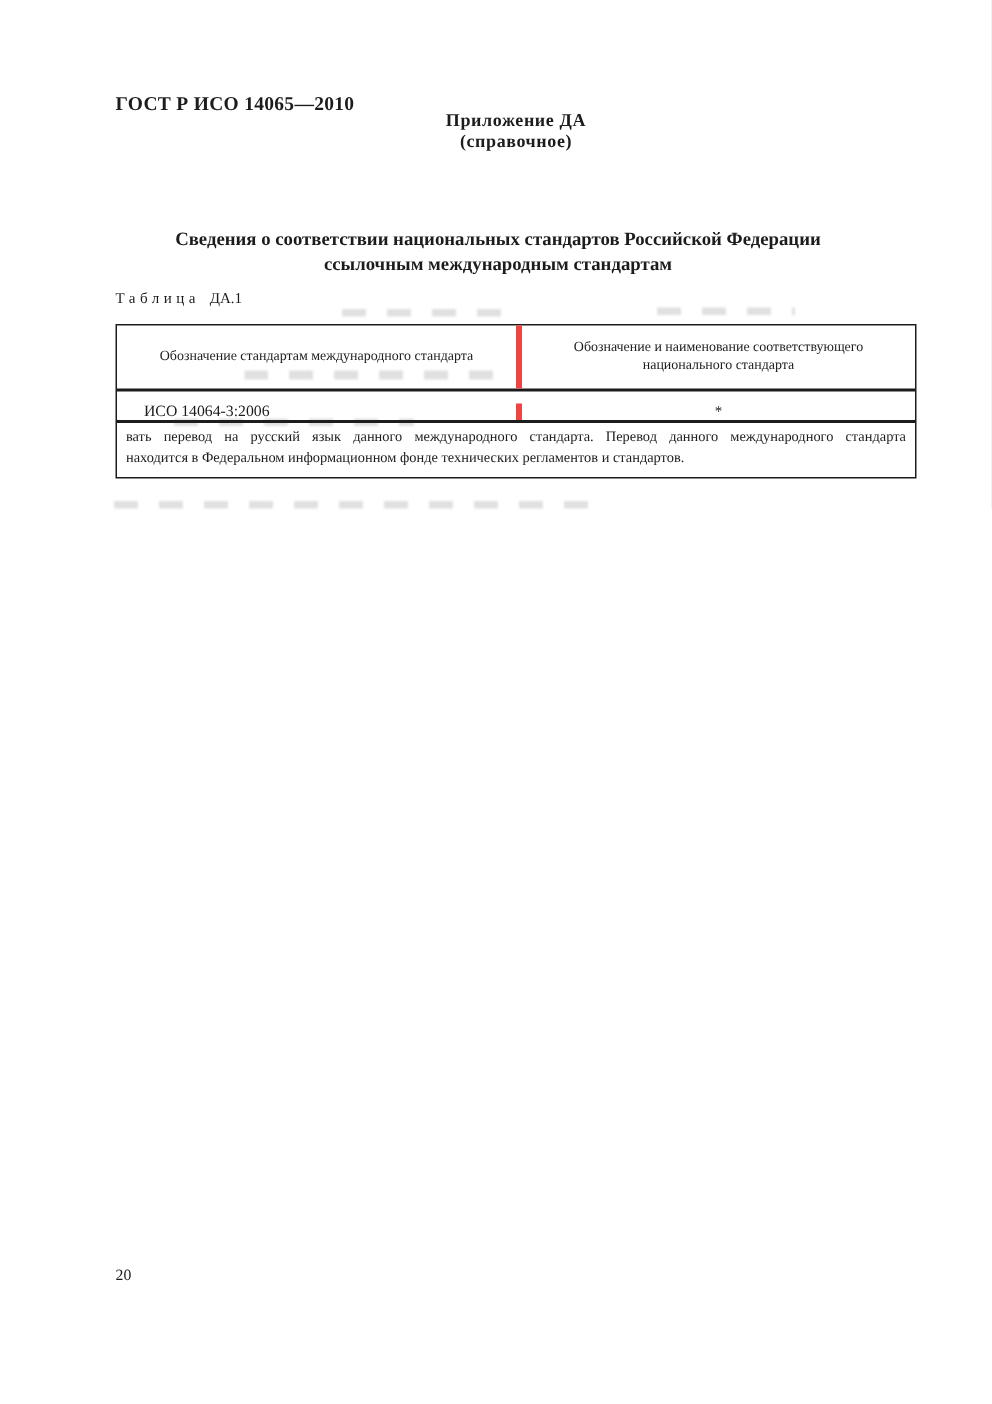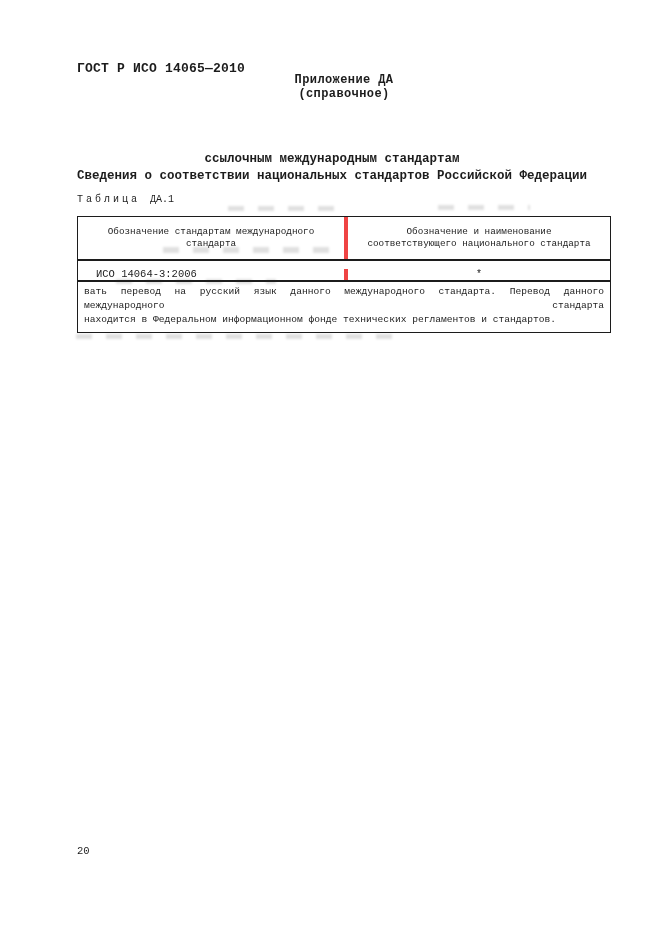--- a/index.html
+++ b/index.html
@@ -2,21 +2,21 @@
 <html><head>
 <meta charset="utf-8">
 <style>
   html, body { margin: 0; padding: 0; background: #e8e8e8; }
   .page {
     position: relative;
     width: 661px;
     height: 936px;
     margin: 0 auto;
     background: #ffffff;
-    font-family: Liberation Mono, monospace;
+    font-family: Liberation Serif, serif;
     color: #1c1c1c;
     overflow: hidden;
   }
 
   .gost-header {
     position: absolute;
     left: 77px; top: 61px;
     font-size: 13px; font-weight: bold;
     letter-spacing: 0.2px;
     white-space: nowrap;
@@ -110,22 +110,22 @@
 <div class="page">
 
   <div class="gost-header">ГОСТ Р ИСО 14065—2010</div>
 
   <div class="appendix">
     <div>Приложение ДА</div>
     <div>(справочное)</div>
   </div>
 
   <div class="doc-title">
+    <div>Сведения о соответствии национальных стандартов Российской Федерации</div>
     <div>ссылочным международным стандартам</div>
-    <div>Сведения о соответствии национальных стандартов Российской Федерации</div>
   </div>
 
   <div class="table-caption">
     <span class="cap-word">Таблица</span>
     <span class="cap-num">ДА.1</span>
   </div>
 
   <div class="ref-table">
     <div class="t-head">
       <div class="cell ch left-col">Обозначение стандартам международного стандарта</div>

